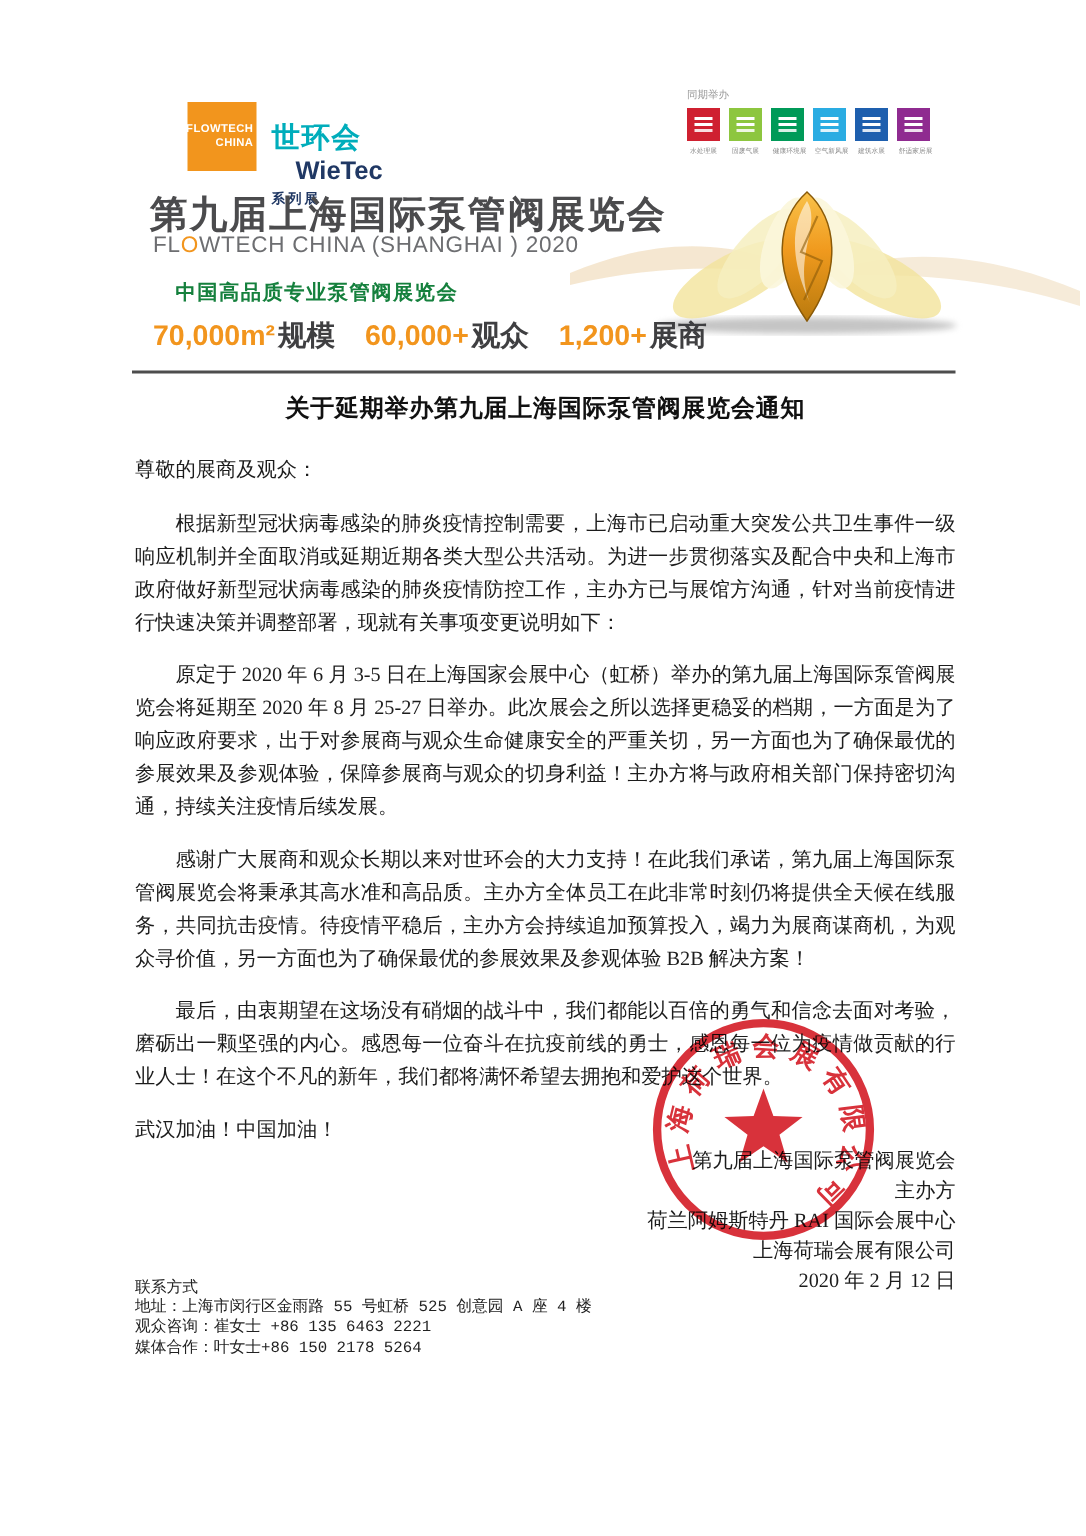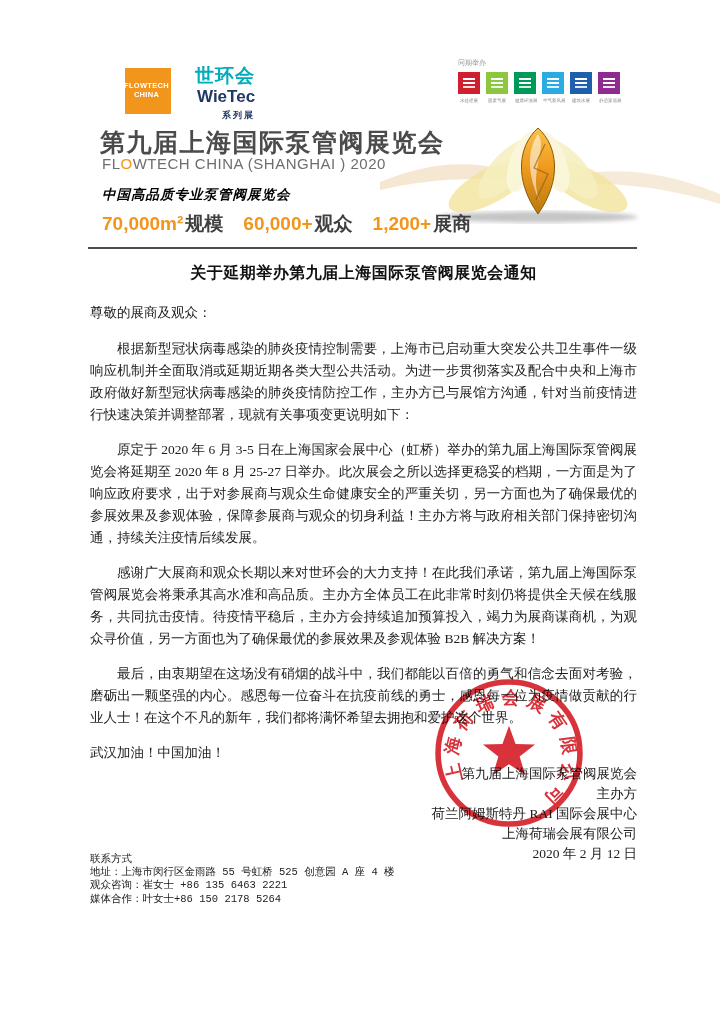--- a/index.html
+++ b/index.html
@@ -4,38 +4,38 @@
 <style>
   html,body{margin:0;padding:0;background:#ffffff;}
   .page{position:relative;width:724px;height:1024px;background:#fff;overflow:hidden;
         font-family:"Liberation Serif","DejaVu Serif",serif;color:#1c1c1c;}
 
   
   .hdr{position:absolute;left:0;top:0;width:724px;height:250px;
        font-family:"Liberation Sans","DejaVu Sans",sans-serif;}
   .logo-sq{position:absolute;left:125px;top:68px;width:46px;height:46px;background:#F2951D;
            display:flex;align-items:center;justify-content:center;text-align:right;}
-  .logo-sq .t{color:#fff;font-weight:bold;font-size:7.5px;line-height:1.15;letter-spacing:.3px;text-align:center;padding-right:3px;}
-  .brand{position:absolute;left:181px;top:66px;line-height:1;text-align:right;}
+  .logo-sq .t{color:#fff;font-weight:bold;font-size:7.5px;line-height:1.15;letter-spacing:.3px;text-align:right;padding-right:3px;}
+  .brand{position:absolute;left:181px;top:83px;line-height:1;}
   .brand .cn{font-size:19px;font-weight:bold;color:#00ADBB;letter-spacing:1px;}
   .brand .en{font-size:17px;font-weight:bold;color:#203864;margin-top:3px;margin-left:16px;}
   .brand .series{font-size:9px;font-weight:bold;color:#203864;margin-top:6px;letter-spacing:2px;}
 
   .concurrent{position:absolute;left:458px;top:58px;}
   .concurrent .lbl{font-size:7px;color:#999;margin-bottom:4px;}
   .sq-row{display:flex;gap:6px;}
   .sq-item{width:22px;text-align:center;}
   .sq{width:22px;height:22px;display:flex;align-items:center;justify-content:center;}
   .sq-mark{display:block;width:12px;height:2px;background:#fff;box-shadow:0 4px 0 #fff,0 8px 0 rgba(255,255,255,.85);margin-top:-8px;}
   .sq-cap{font-size:5px;color:#8a8a8a;margin-top:3px;white-space:nowrap;transform:scale(.9);transform-origin:center;}
 
   .title-cn{position:absolute;left:100px;top:126px;font-size:25px;font-weight:bold;color:#4b4b4d;letter-spacing:1.5px;}
   .title-en{position:absolute;left:102px;top:155px;font-size:15px;font-weight:normal;color:#6d6e71;letter-spacing:.5px;}
   .title-en .o{color:#F2951D;}
-  .subtitle{position:absolute;left:102px;top:186px;font-size:13.5px;font-weight:bold;color:#000000;letter-spacing:1px;font-style:italic;}
+  .subtitle{position:absolute;left:117px;top:186px;font-size:13.5px;font-weight:bold;color:#15803d;letter-spacing:1px;}
   .stats{position:absolute;left:102px;top:211px;font-size:19px;font-weight:bold;display:flex;gap:20px;}
   .stats .num{color:#F2951D;}
   .stats .lab{color:#3f3f41;margin-left:2px;}
   .rule{position:absolute;left:88px;top:247px;width:549px;height:2px;background:#4d4d4d;}
 
   .lotus{position:absolute;left:378px;top:124px;pointer-events:none;}
 
   
   .doc{position:absolute;left:90px;top:262px;width:547px;font-size:13.5px;line-height:22px;}
   .doc h2{margin:0 0 18px 0;text-align:center;font-size:16px;font-weight:bold;color:#111;letter-spacing:.5px;}

